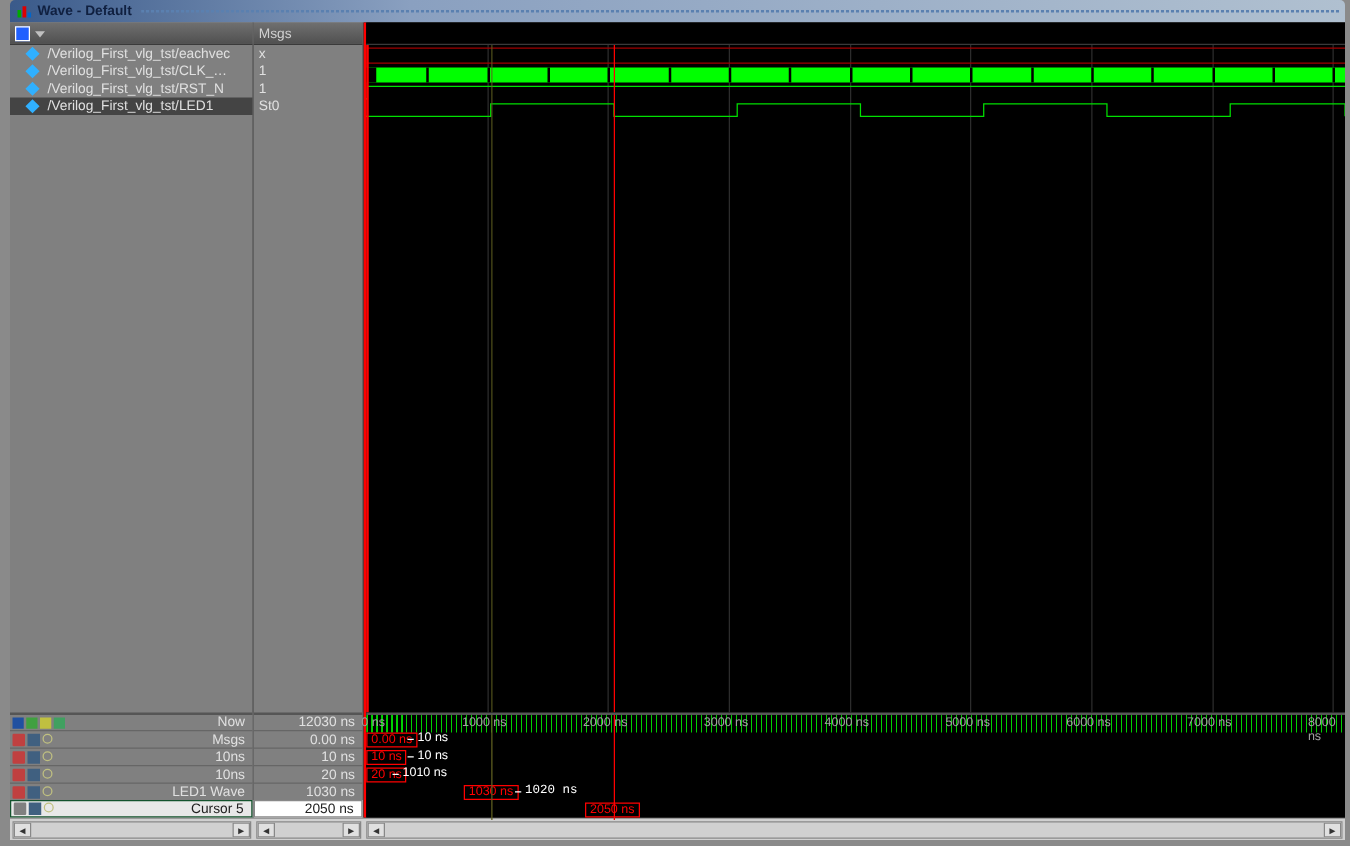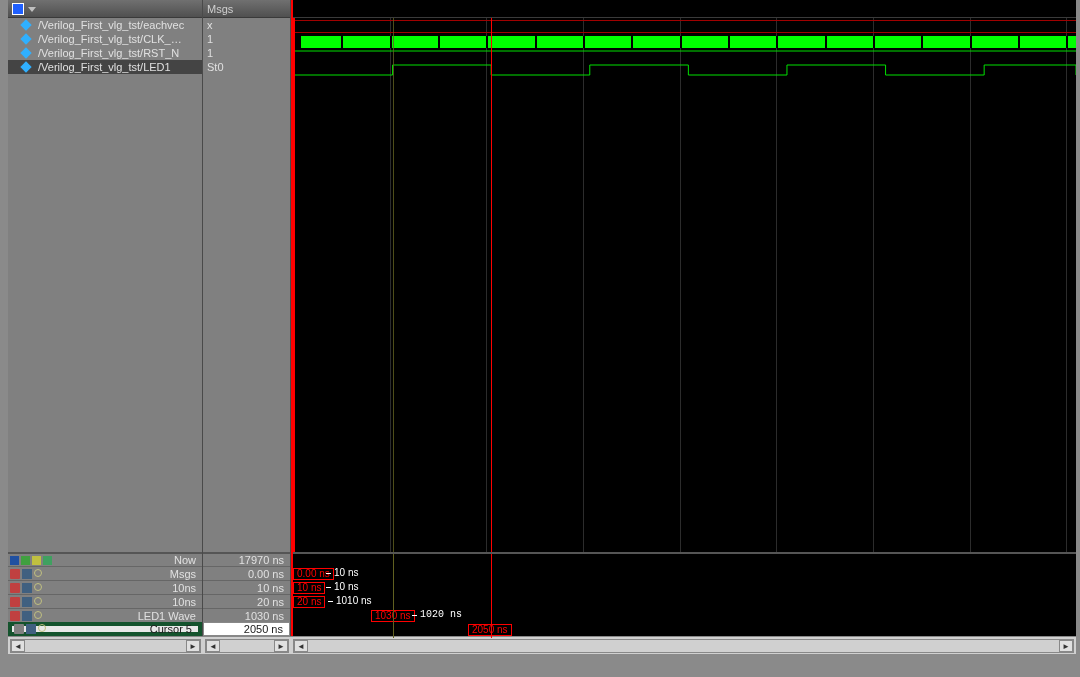--- a/index.html
+++ b/index.html
@@ -34,21 +34,21 @@
 .footer-row { height: 14px; display: flex; align-items: center; background: #808080; border-top: 1px solid #666; }
 .footer-row .lbl { flex: 1; text-align: right; color: #e0e0e0; padding-right: 6px; }
 .footer-row .tools { display: flex; gap: 2px; padding-left: 2px; }
 .footer-row .tools span { width: 10px; height: 10px; display: inline-block; }
 .lock { background: #c04040; border-radius: 1px; }
 .wrench { background: #406080; }
 .ring { width: 8px !important; height: 8px !important; border: 1px solid #c0c080; border-radius: 50%; }
 .val-foot { height: 14px; display: flex; align-items: center; justify-content: flex-end; background: #808080; color: #e0e0e0; padding-right: 6px; border-top: 1px solid #666; }
 
 .fr-now { border-top: 2px solid #555; }
-.cursor5-row { background: #e8e8e8 !important; border: 4px solid #14532d; }
+.cursor5-row { background: #e8e8e8 !important; border: 1px solid #14532d; }
 .cursor5-row .lbl { color: #202020; }
 .cursor5-val { background: #fff !important; color: #202020 !important; border: 1px solid #888; }
 
 .wave-body { flex: 1; position: relative; }
 .wave-canvas { position: absolute; inset: 0; background: #000; }
 .gridline { position: absolute; top: 0; bottom: 0; width: 1px; background: #4a4a4a; opacity: 0.6; }
 .gridline.red { background: #ff0000; width: 1px; opacity: 1; }
 .gridline.red.thick { width: 2px; }
 
 .redbar { position: absolute; left: 0; right: 0; height: 1px; background: #a00000; }
@@ -71,20 +71,31 @@
 .sbtn { width: 14px; height: 12px; background: #e0e0e0; border: 1px solid #888; display: flex; align-items: center; justify-content: center; font-size: 8px; color: #333; }
 .strack { flex: 1; background: #e8e8e8; }
 
 .first-icons { display: flex; gap: 2px; padding: 1px 2px; }
 .pix { width: 9px; height: 9px; }
 </style>
 </head>
 <body>
 
 <div class="window">
+  <div class="titlebar">
+    <span class="ic">
+      <svg width="12" height="12">
+          <rect x="1" y="5" width="3" height="6" fill="#0a0"></rect>
+          <rect x="5" y="2" width="3" height="9" fill="#d00"></rect>
+          <rect x="9" y="7" width="3" height="4" fill="#06c"></rect>
+        </svg>
+    </span>
+    <span class="txt">Wave - Default</span>
+    <span class="line"></span>
+  </div>
 
   <div class="body">
 
     <div class="left-pane">
       <div class="hdr">
         <span class="cube"></span>
         <span class="tri"></span>
       </div>
       <div class="sig-body">
         <div class="sig-row">
@@ -158,21 +169,21 @@
     <div class="val-pane">
       <div class="hdr right">
           <span>Msgs</span>
         </div>
       <div class="val-body">
         <div class="val-row">x</div>
         <div class="val-row">1</div>
         <div class="val-row">1</div>
         <div class="val-row">St0</div>
       </div>
-      <div class="val-foot fr-now">17970 ns</div>
+      <div class="val-foot fr-now">12030 ns</div>
       <div class="val-foot">0.00 ns</div>
       <div class="val-foot">10 ns</div>
       <div class="val-foot">20 ns</div>
       <div class="val-foot">1030 ns</div>
       <div class="val-foot cursor5-val">2050 ns</div>
     </div>
 
     <div class="wave-pane">
       <div class="hdr" style="background:#000"></div>
       <div class="wave-body">
@@ -214,32 +225,44 @@
             <div style="position: absolute; left: 0px; right: 0px; top: 46px; height: 12px;"><svg width="100%" height="12" preserveAspectRatio="none">
                 <path d="M 0 11 L 0.9666666666666667 11" stroke="#ffff00" fill="none" stroke-width="1"></path>
                 <path d="M 0 11 L 99.56666666666666 11 L 99.56666666666666 1 L 198.16666666666669 1 L 198.16666666666669 11 L 296.76666666666665 11 L 296.76666666666665 1 L 395.3666666666667 1 L 395.3666666666667 11 L 493.9666666666667 11 L 493.9666666666667 1 L 592.5666666666666 1 L 592.5666666666666 11 L 691.1666666666667 11 L 691.1666666666667 1 L 783 1 L 783 11 L 783 11" stroke="#00e000" fill="none" stroke-width="1"></path>
               </svg></div>
             <div class="gridline red thick" style="left: 0px;"></div>
             <div class="gridline red" style="left: 198.167px;"></div>
             <div class="gridline" style="left: 99.5667px; background: rgb(96, 96, 32); opacity: 0.8;"></div>
           </div>
       </div>
       <div class="wave-footer">
+        <div class="ruler" id="ruler">
+            <div class="tickline"></div>
+            <span class="tick-lbl" style="left: -4px;">0 ns</span>
+            <span class="tick-lbl" style="left: 76.6667px;">1000 ns</span>
+            <span class="tick-lbl" style="left: 173.333px;">2000 ns</span>
+            <span class="tick-lbl" style="left: 270px;">3000 ns</span>
+            <span class="tick-lbl" style="left: 366.667px;">4000 ns</span>
+            <span class="tick-lbl" style="left: 463.333px;">5000 ns</span>
+            <span class="tick-lbl" style="left: 560px;">6000 ns</span>
+            <span class="tick-lbl" style="left: 656.667px;">7000 ns</span>
+            <span class="tick-lbl" style="left: 753.333px;">8000 ns</span>
+          </div>
         <div class="cursor-overlay" id="cov">
             <div class="cursor-row2">
               <span class="red-mark" style="left: 0px;">0.00 ns</span>
               <span class="wh-mark" style="left: 38px;">10 ns</span>
             </div>
             <div class="cursor-row2">
               <span class="red-mark" style="left: 0px;">10 ns</span>
               <span class="wh-mark" style="left: 38px;">10 ns</span>
             </div>
             <div class="cursor-row2">
               <span class="red-mark" style="left: 0px;">20 ns</span>
-              <span class="wh-mark" style="left: 40px;">1010 ns</span>
+              <span class="wh-mark" style="left: 26px;">1010 ns</span>
             </div>
             <div class="cursor-row2">
               <span class="red-mark" style="left: 78px;">1030 ns</span>
               <span class="wh-mark" style="left: 124px; font-family: Liberation Mono, monospace;">1020 ns</span>
             </div>
             <div class="cursor-row2">
               <span class="red-mark" style="left: 175px;">2050 ns</span>
             </div>
             <div style="position: absolute; top: -14px; bottom: 0px; width: 1px; left: 99.5667px; background: rgb(96, 96, 32);"></div>
             <div style="position: absolute; top: -14px; bottom: 0px; width: 1px; left: 198.167px; background: rgb(255, 0, 0);"></div>

